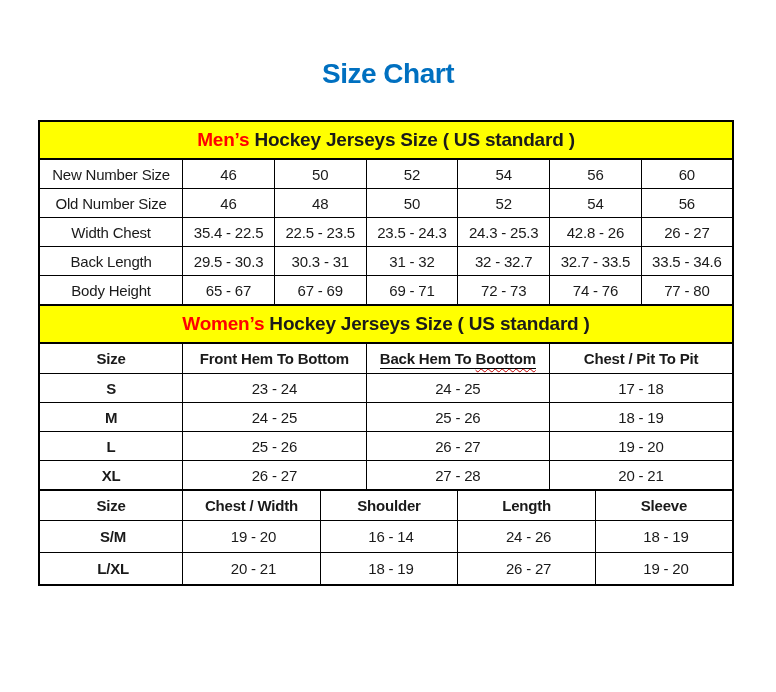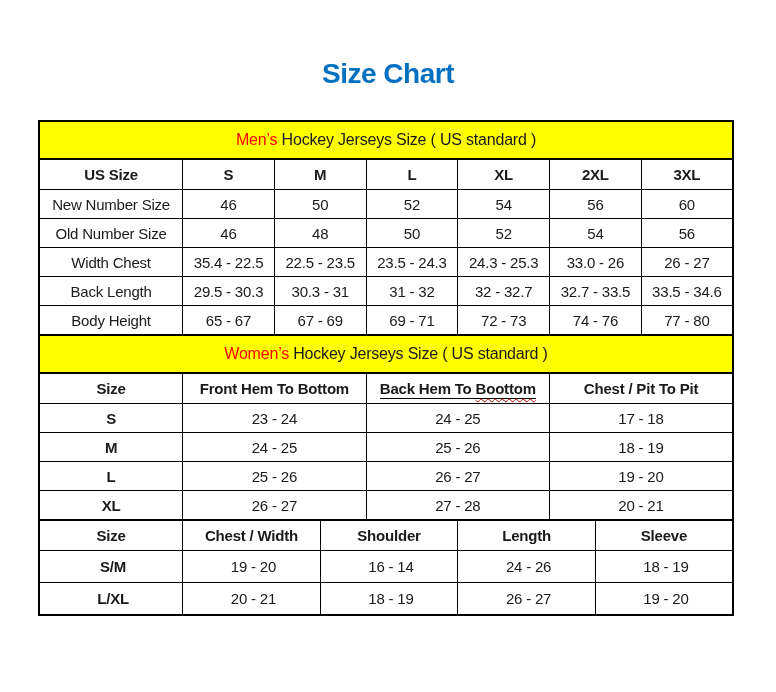--- a/index.html
+++ b/index.html
@@ -45,22 +45,22 @@
     vertical-align: middle;
     font-size: 15px;
     color: #1a1a1a;
     padding: 0 2px;
     letter-spacing: -0.2px;
     overflow: hidden;
     white-space: nowrap;
   }
   .band-row td {
     background: var(--band-yellow, #FFFF00);
-    font-weight: normal;
-    font-size: 16px;
+    font-weight: bold;
+    font-size: 19px;
     height: 36px;
     border-top-width: 2.5px;
     border-bottom-width: 2px;
   }
   .band-accent { color: var(--accent-red, #FF0000); }
   .header-row td {
     font-weight: bold;
     height: 29px;
   }
   .data-row td { height: 28px; }
@@ -92,29 +92,20 @@
           <col style="width: 13.2167%;">
           <col style="width: 13.2167%;">
           <col style="width: 13.2167%;">
           <col style="width: 13.2167%;">
           <col style="width: 13.2167%;">
         </colgroup>
         <tbody>
           <tr class="band-row">
             <td colspan="7"><span class="band-accent">Men’s</span><span> Hockey Jerseys Size ( US standard )</span></td>
           </tr>
-          <tr class="header-row">
-            <td>US Size</td>
-            <td>S</td>
-            <td>M</td>
-            <td>L</td>
-            <td>XL</td>
-            <td>2XL</td>
-            <td>3XL</td>
-          </tr>
           <tr class="data-row">
             <td>New Number Size</td>
             <td>46</td>
             <td>50</td>
             <td>52</td>
             <td>54</td>
             <td>56</td>
             <td>60</td>
           </tr>
           <tr class="data-row">
@@ -125,21 +116,21 @@
             <td>52</td>
             <td>54</td>
             <td>56</td>
           </tr>
           <tr class="data-row">
             <td>Width Chest</td>
             <td>35.4 - 22.5</td>
             <td>22.5 - 23.5</td>
             <td>23.5 - 24.3</td>
             <td>24.3 - 25.3</td>
-            <td>33.0 - 26</td>
+            <td>42.8 - 26</td>
             <td>26 - 27</td>
           </tr>
           <tr class="data-row">
             <td>Back Length</td>
             <td>29.5 - 30.3</td>
             <td>30.3 - 31</td>
             <td>31 - 32</td>
             <td>32 - 32.7</td>
             <td>32.7 - 33.5</td>
             <td>33.5 - 34.6</td>

